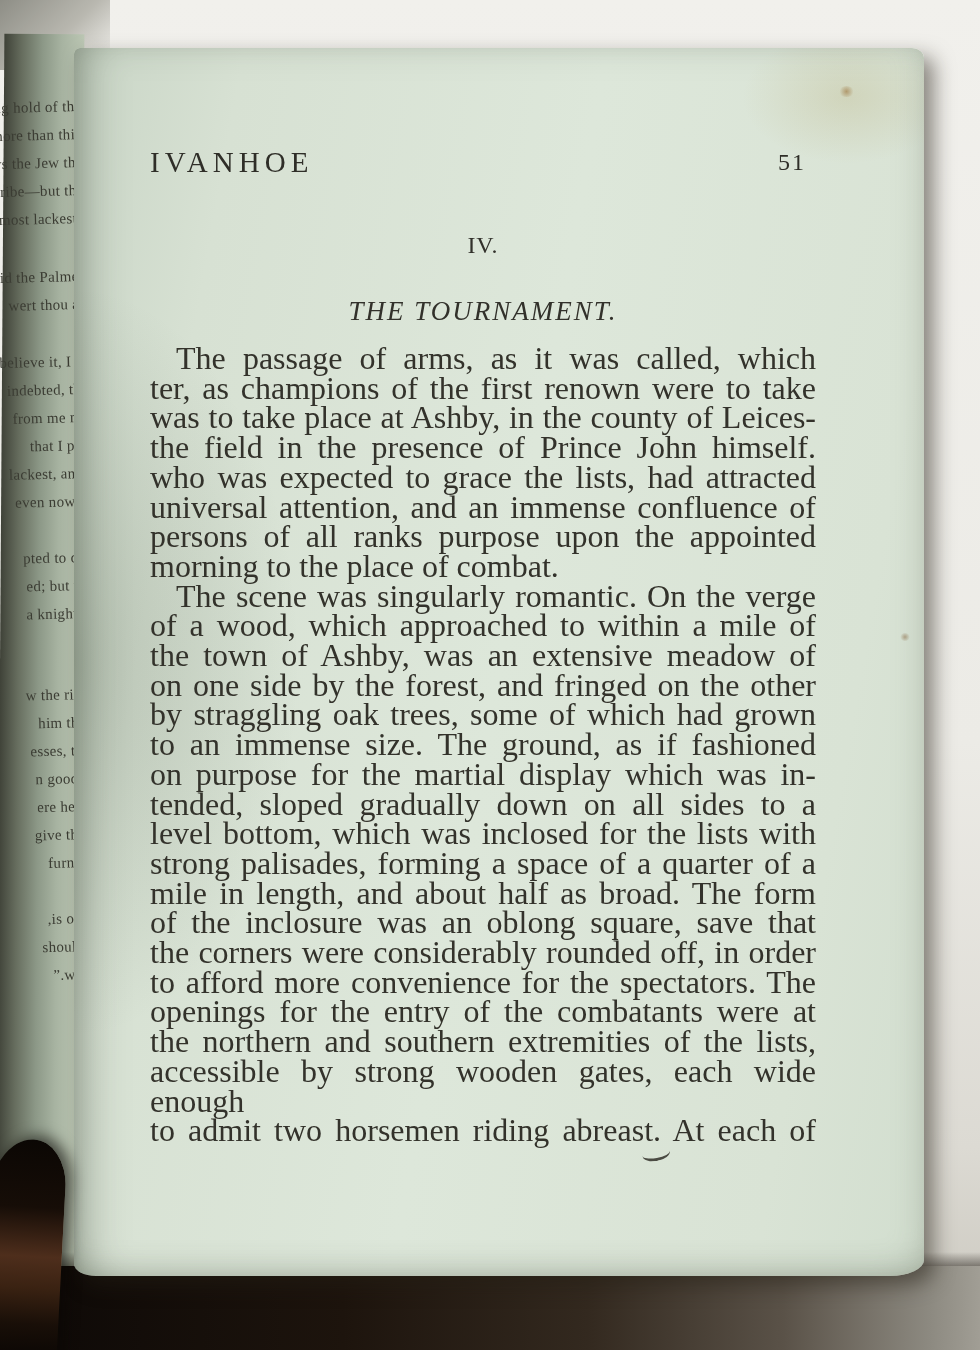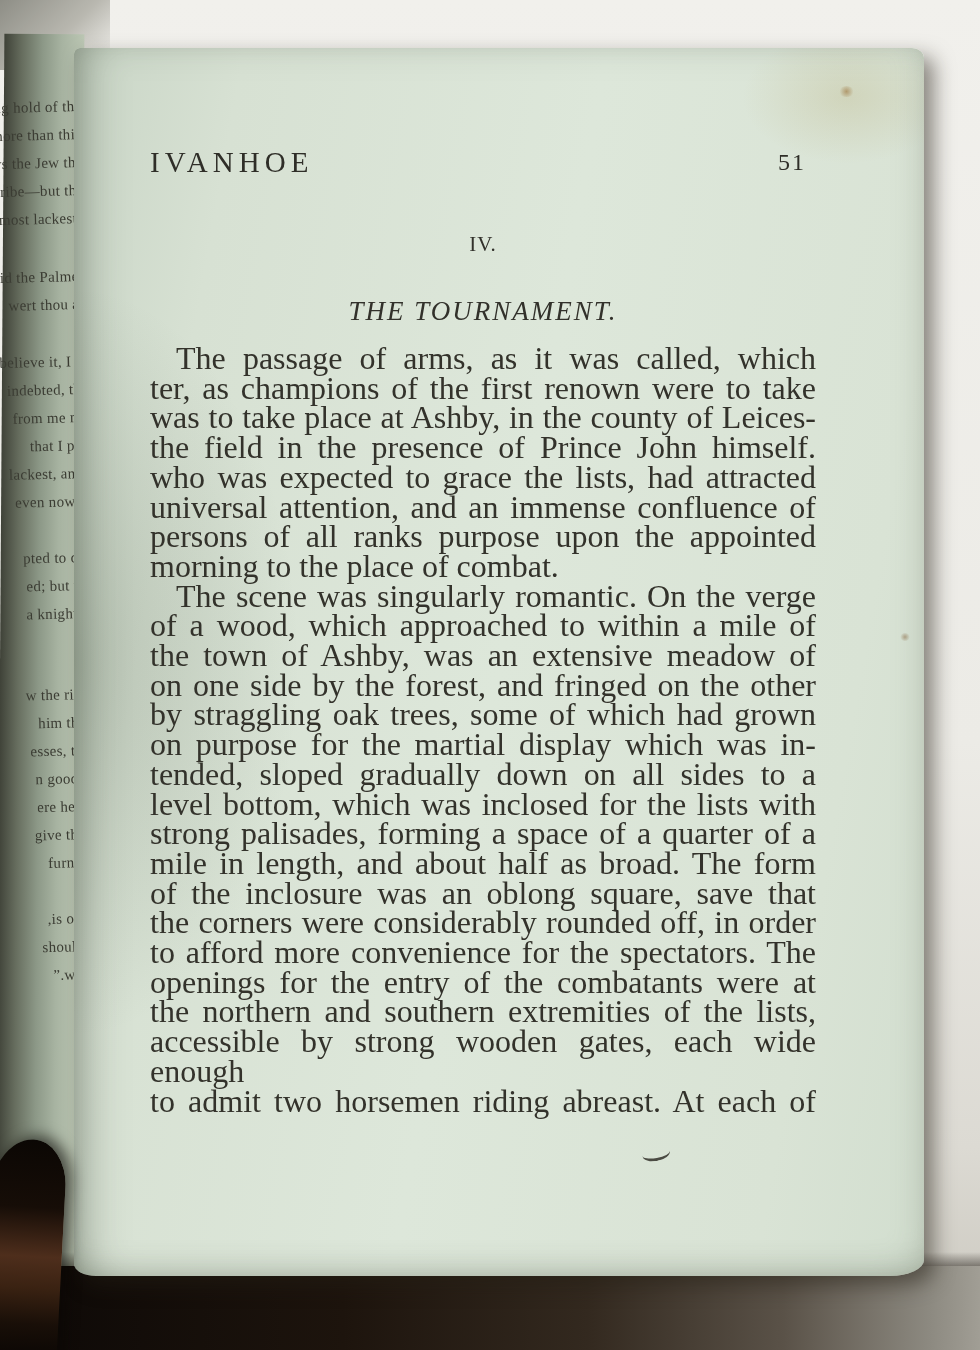--- a/index.html
+++ b/index.html
@@ -58,21 +58,21 @@
   
   .header { position:absolute; top:98px; left:76px; width:666px; text-align:left; }
   .running-head {
     display:inline-block; font-size:29px; letter-spacing:5px; color:#2f2e28;
   }
   .page-num {
     position:absolute; right:10px; top:3px; font-size:24px; letter-spacing:2px; color:#2f2e28;
   }
   .chapter-num {
     position:absolute; top:184px; left:76px; width:666px; text-align:center;
-    font-size:21px; color:#32312b; letter-spacing:1px;
+    font-size:24px; color:#32312b; letter-spacing:1px;
   }
   .chapter-title {
     position:absolute; top:248px; left:76px; width:666px; text-align:center;
     font-size:27px; font-style:italic; letter-spacing:2px; color:#32312b;
   }
   .body-text {
     position:absolute; top:296px; left:76px; width:666px;
     font-size:32px; line-height:29.7px; color:#33322b;
   }
   .line { text-align:justify; text-align-last:justify; white-space:normal; }
@@ -154,20 +154,21 @@
         <div class="line">the field in the presence of Prince John himself.</div>
         <div class="line">who was expected to grace the lists, had attracted</div>
         <div class="line">universal attention, and an immense confluence of</div>
         <div class="line">persons of all ranks purpose upon the appointed</div>
         <div class="line last">morning to the place of combat.</div>
         <div class="line first">The scene was singularly romantic.  On the verge</div>
         <div class="line">of a wood, which approached to within a mile of</div>
         <div class="line">the town of Ashby, was an extensive meadow of</div>
         <div class="line">on one side by the forest, and fringed on the other</div>
         <div class="line">by straggling oak trees, some of which had grown</div>
+        <div class="line">to an immense size.  The ground, as if fashioned</div>
         <div class="line">on purpose for the martial display which was in-</div>
         <div class="line">tended, sloped gradually down on all sides to a</div>
         <div class="line">level bottom, which was inclosed for the lists with</div>
         <div class="line">strong palisades, forming a space of a quarter of a</div>
         <div class="line">mile in length, and about half as broad.  The form</div>
         <div class="line">of the inclosure was an oblong square, save that</div>
         <div class="line">the corners were considerably rounded off, in order</div>
         <div class="line">to afford more convenience for the spectators.  The</div>
         <div class="line">openings for the entry of the combatants were at</div>
         <div class="line">the northern and southern extremities of the lists,</div>

